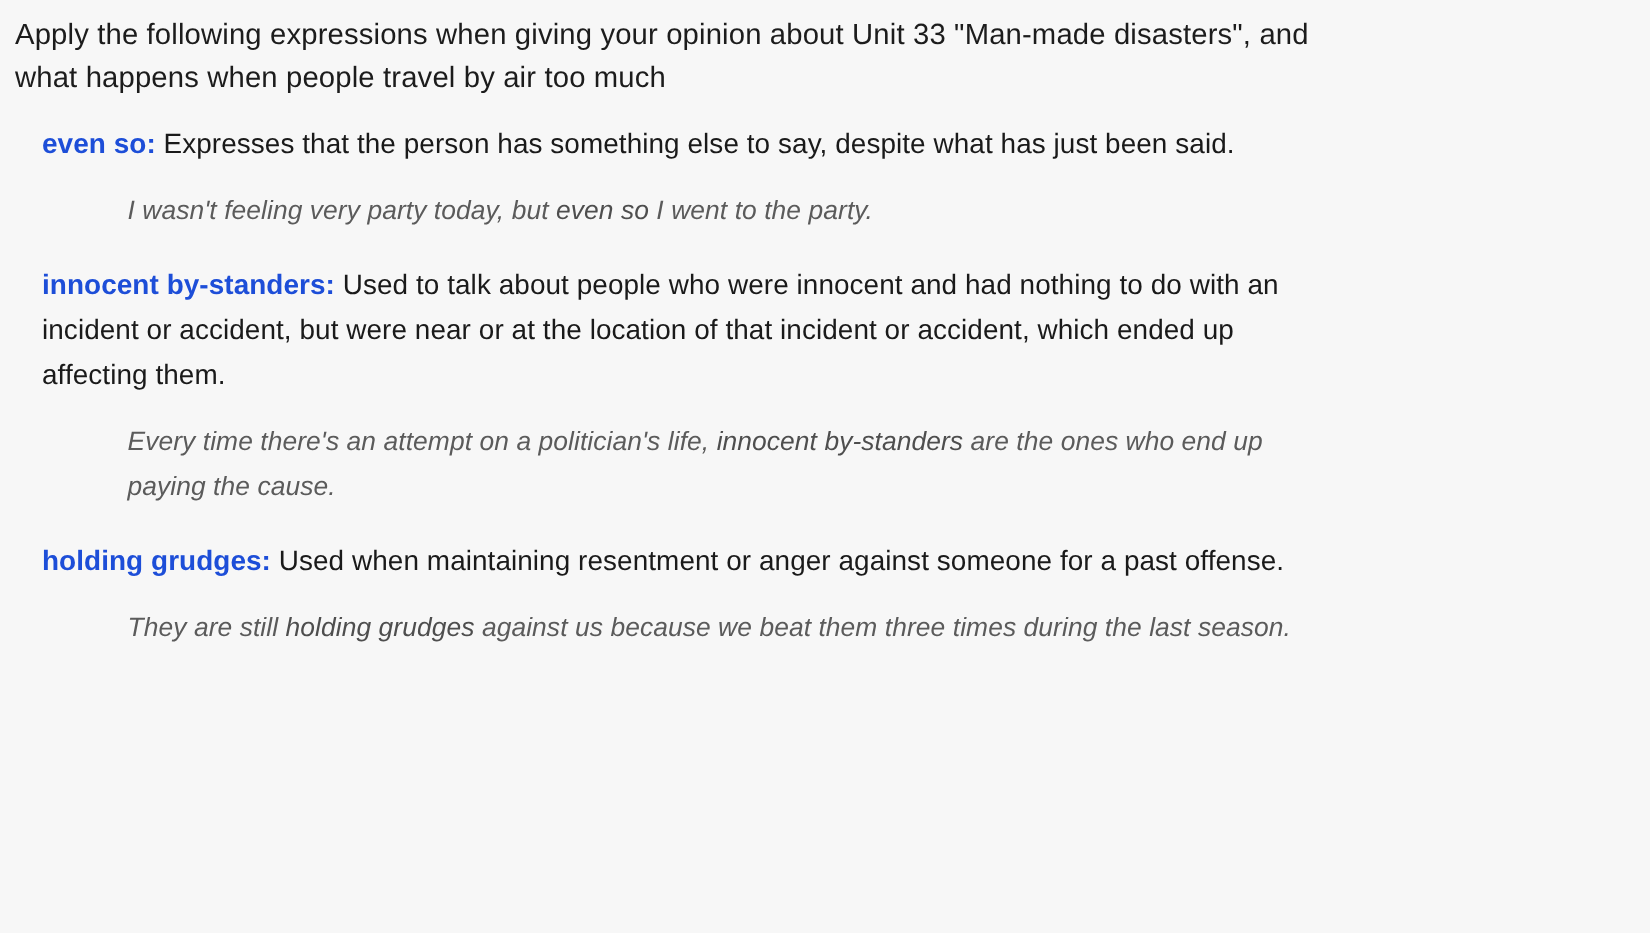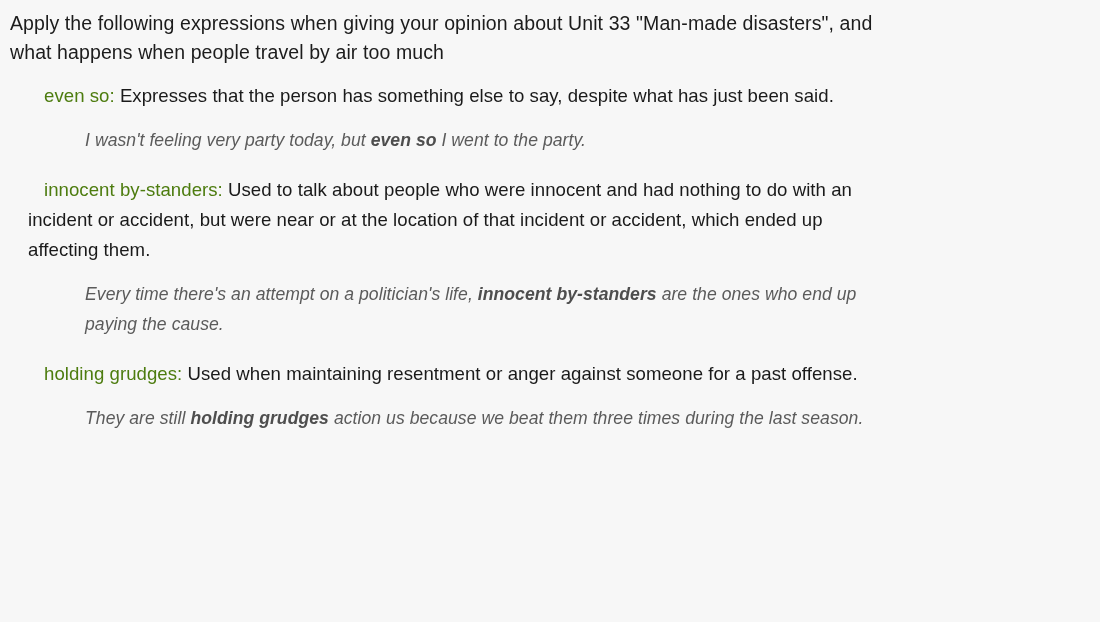--- a/index.html
+++ b/index.html
@@ -37,36 +37,35 @@
   }
   .definition {
     font-size: 18.6px;
     line-height: 30px;
     color: #1a1a1a;
     margin: 0;
     max-width: 1048px;
     letter-spacing: 0.05px;
   }
   .definition .term {
-    font-weight: 400;
-    color: #4d7c0f;
-    margin-left: 16px;
+    font-weight: 700;
+    color: #1d4ed8;
   }
   .example {
     font-size: 17.6px;
     line-height: 30px;
     color: #5b5b5b;
     font-style: italic;
     margin: 14px 0 20px 0;
     padding-left: 57px;
     max-width: 1035px;
     letter-spacing: 0.05px;
   }
   .example .phrase {
-    font-weight: 700;
+    font-weight: 400;
     color: #4e4e4e;
   }
   .entry:last-child .example {
     margin-bottom: 0;
   }
 </style>
 </head>
 <body>
 
 <div class="page">
@@ -80,20 +79,20 @@
       <p class="example"><span>I wasn't feeling very party today, but </span><span class="phrase">even so</span><span> I went to the party.</span></p>
     </div>
 
     <div class="entry">
       <p class="definition"><span class="term">innocent by-standers:</span><span> Used to talk about people who were innocent and had nothing to do with an incident or accident, but were near or at the location of that incident or accident, which ended up affecting them.</span></p>
       <p class="example"><span>Every time there's an attempt on a politician's life, </span><span class="phrase">innocent by-standers</span><span> are the ones who end up paying the cause.</span></p>
     </div>
 
     <div class="entry">
       <p class="definition"><span class="term">holding grudges:</span><span> Used when maintaining resentment or anger against someone for a past offense.</span></p>
-      <p class="example"><span>They are still </span><span class="phrase">holding grudges</span><span> action us because we beat them three times during the last season.</span></p>
+      <p class="example"><span>They are still </span><span class="phrase">holding grudges</span><span> against us because we beat them three times during the last season.</span></p>
     </div>
 
     <div class="entry">
     </div>
 
   </div>
 </div>
 
 </body></html>

